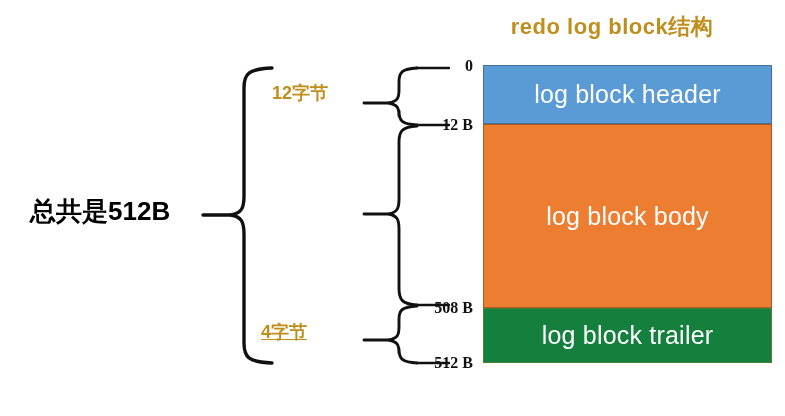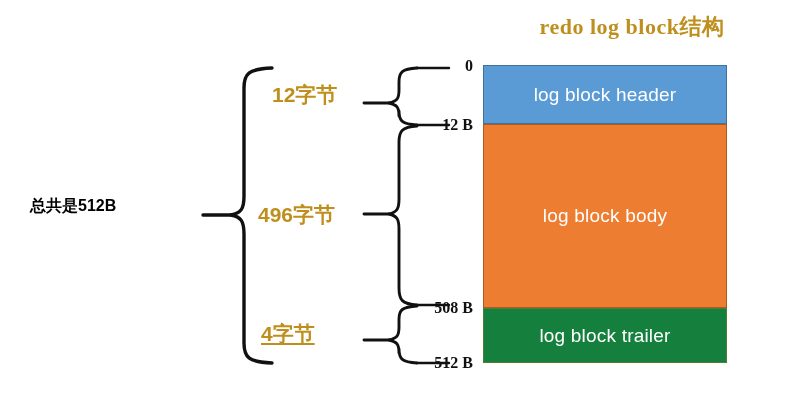--- a/index.html
+++ b/index.html
@@ -14,43 +14,43 @@
     position: relative;
     width: 785px;
     height: 416px;
     background: #ffffff;
     overflow: hidden;
   }
 
   
   #diagram-title {
     position: absolute;
-    left: 487px;
+    left: 467px;
     top: 12px;
     width: 290px;
     text-align: center;
-    font-family: Liberation Serif, serif;
+    font-family: Liberation Sans, sans-serif;
     font-size: 22px;
     font-weight: 700;
     color: #bf8f1e;
     letter-spacing: 0.5px;
     white-space: nowrap;
   }
 
   
   .block {
     position: absolute;
     left: 483px;
-    width: 244px;
+    width: 289px;
     box-sizing: border-box;
     display: flex;
     align-items: center;
     justify-content: center;
     color: #ffffff;
-    font-size: 19px;
+    font-size: 25px;
     font-family: "Liberation Sans", "DejaVu Sans", sans-serif;
     letter-spacing: 0.2px;
   }
   #block-header {
     top: 65px;
     height: 59px;
     background: #5b9bd5;
     border: 1px solid #41719c;
   }
   #block-body {
@@ -80,37 +80,37 @@
   }
   #offset-0     { top: 58px; }
   #offset-12    { top: 117px; }
   #offset-508   { top: 300px; margin-left: 38px; }
   #offset-512   { top: 355px; }
 
   
   .ann-label {
     position: absolute;
     font-family: "Liberation Sans", "DejaVu Sans", sans-serif;
-    font-size: 21px;
+    font-size: 18px;
     font-weight: 700;
     color: #bf8f1e;
     white-space: nowrap;
     line-height: 1;
   }
   #ann-12  { left: 272px; top: 84px; }
   #ann-496 { left: 258px; top: 204px; }
   #ann-4   { left: 261px; top: 323px; text-decoration: underline; }
 
   
   #total-label {
     position: absolute;
     left: 30px;
     top: 198px;
     font-family: "Liberation Sans", "DejaVu Sans", sans-serif;
-    font-size: 16px;
+    font-size: 26px;
     font-weight: 700;
     color: #000000;
     white-space: nowrap;
     line-height: 1;
   }
 
   
   #brace-layer {
     position: absolute;
     left: 0;
@@ -129,21 +129,20 @@
 </head>
 <body>
 
 <div id="canvas">
 
   <div id="diagram-title">redo log block结构</div>
 
   <div id="total-label">总共是512B</div>
 
   <div class="ann-label" id="ann-12">12字节</div>
-  <div class="ann-label" id="ann-496">496字节</div>
   <div class="ann-label" id="ann-4">4字节</div>
 
   <div class="offset-label" id="offset-0">0</div>
   <div class="offset-label" id="offset-12">12 B</div>
   <div class="offset-label" id="offset-508">508 B</div>
   <div class="offset-label" id="offset-512">512 B</div>
 
   <div class="block" id="block-header">
     <span>log block header</span>
   </div>

